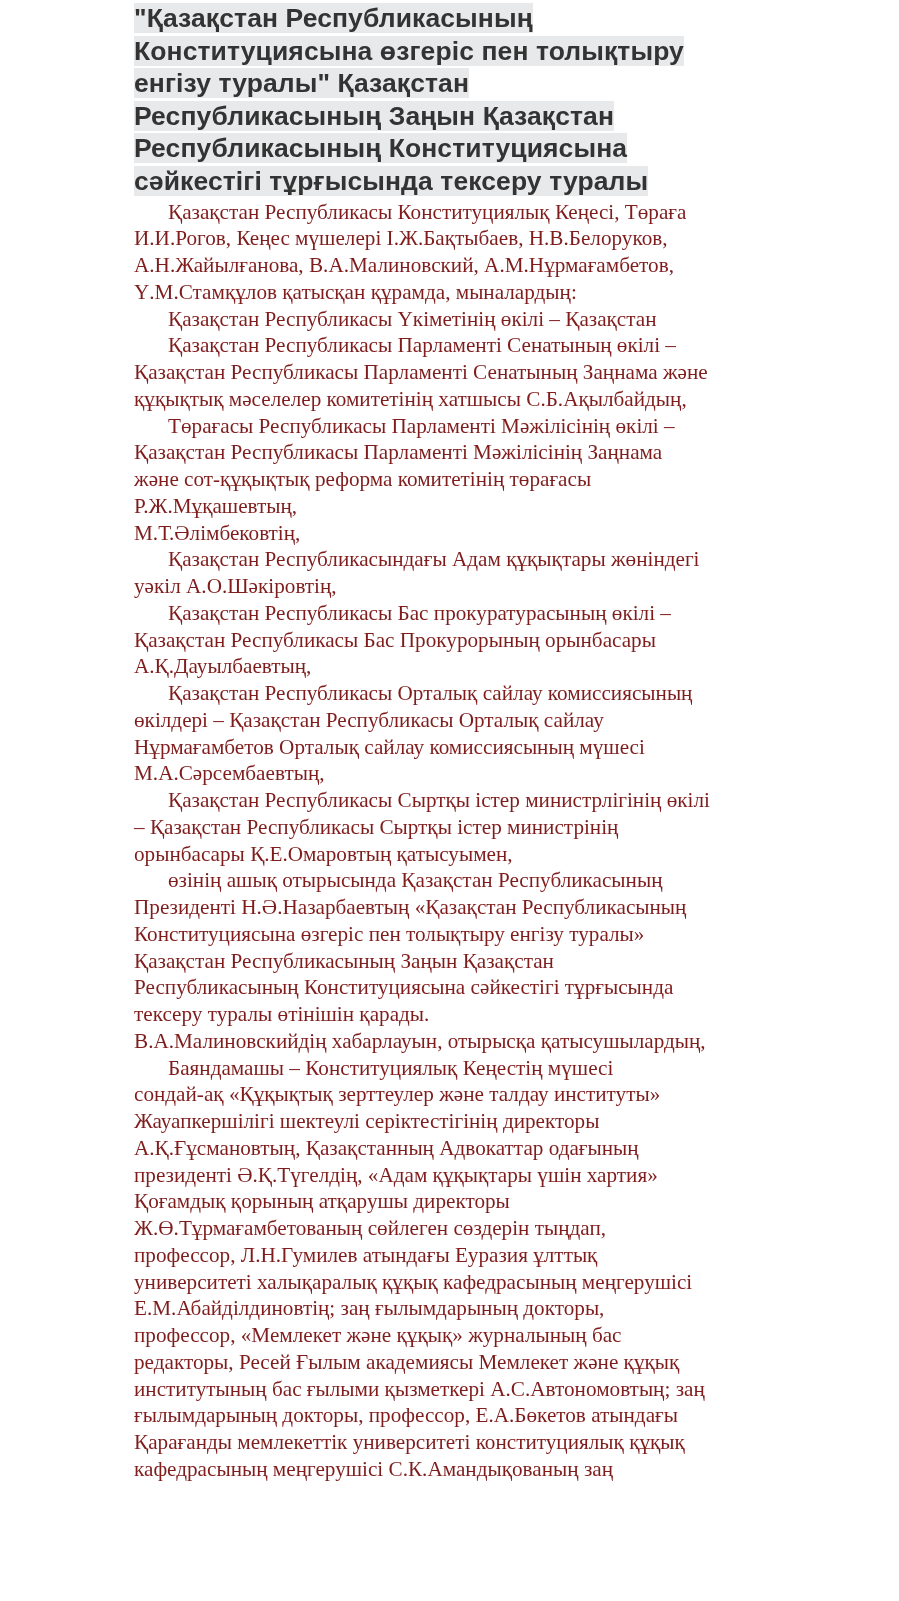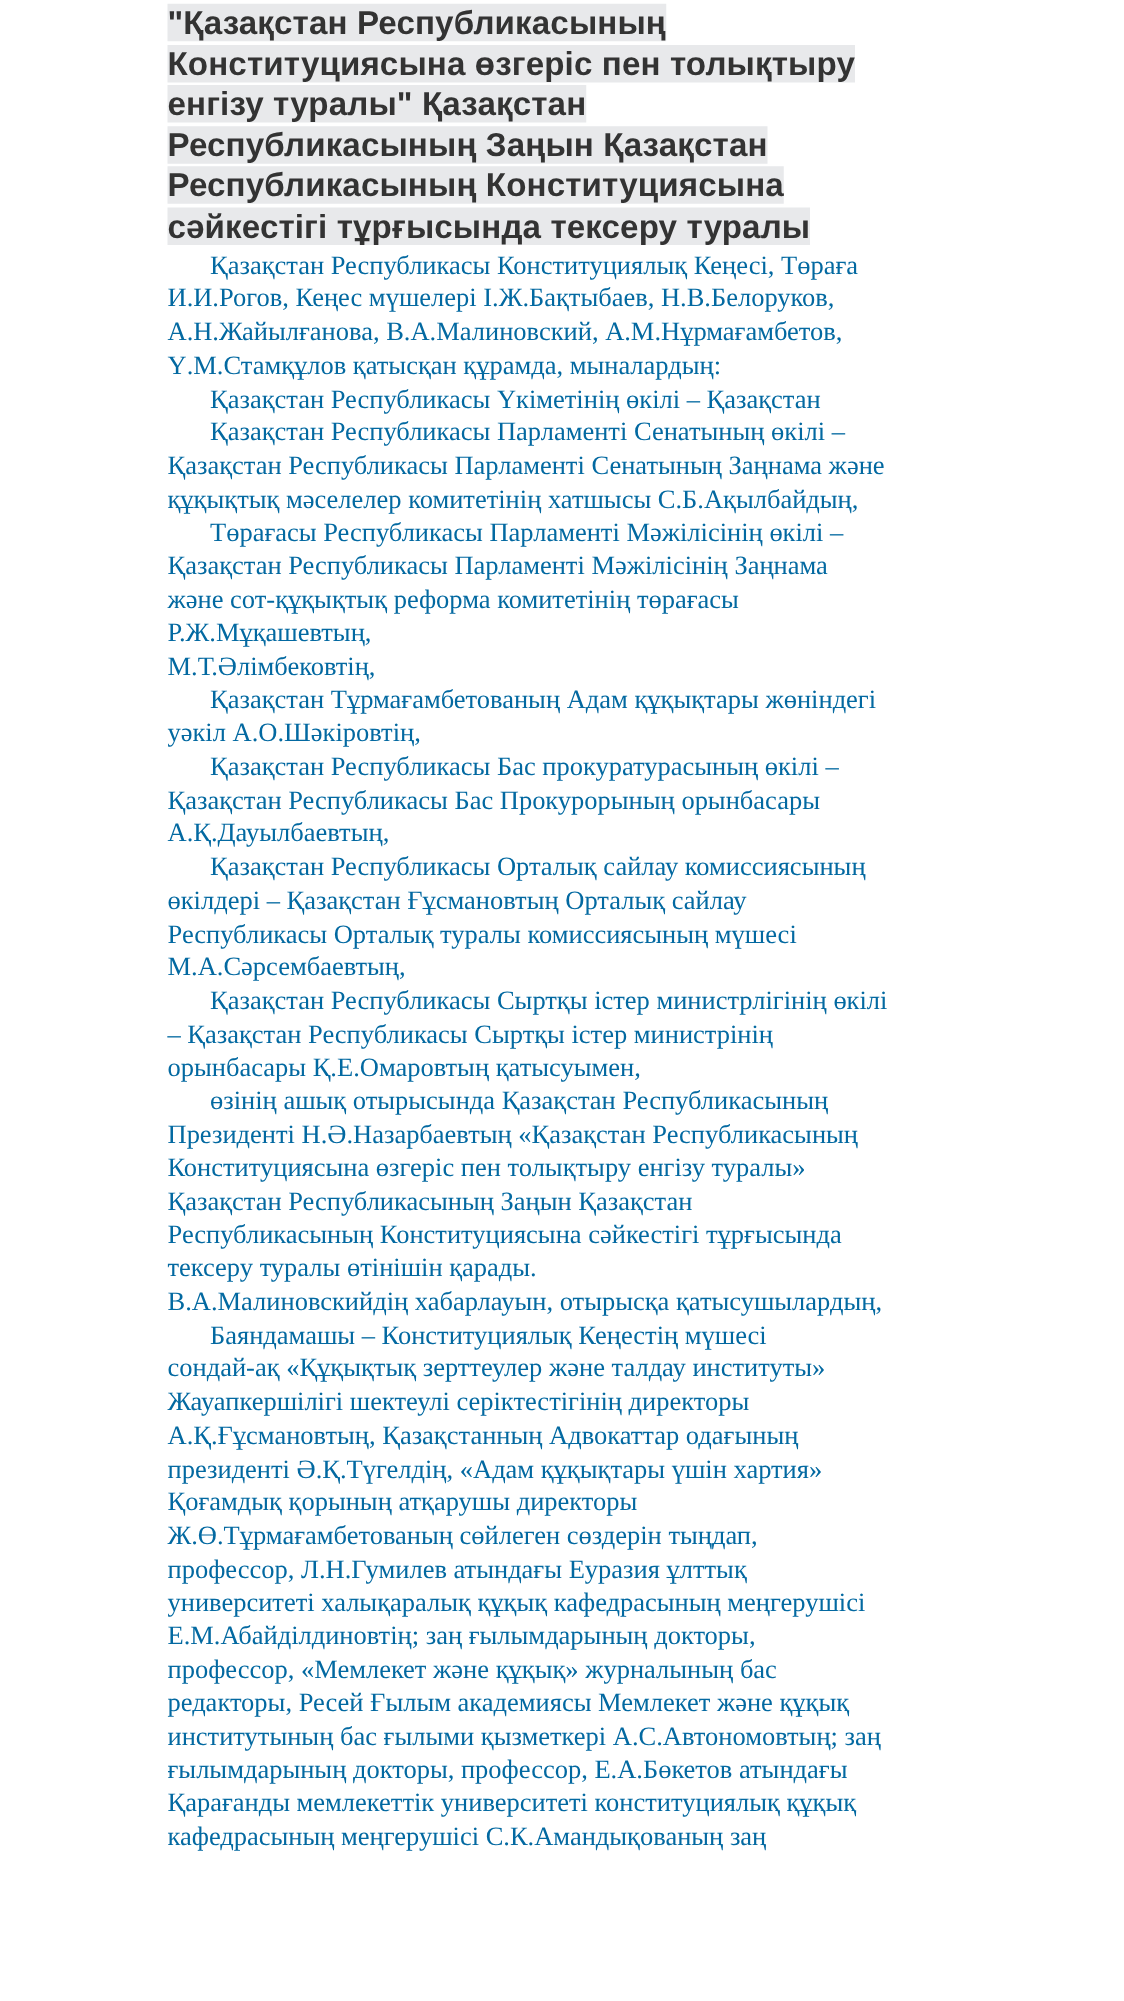--- a/index.html
+++ b/index.html
@@ -35,21 +35,21 @@
     -webkit-box-decoration-break: clone;
   }
   .title .row {
     display: block;
   }
   .body {
     margin-top: 1px;
     font-family: "Liberation Serif", "DejaVu Serif", serif;
     font-size: 21.2px;
     line-height: 26.75px;
-    color: #0369a1;
+    color: #7f1d1d;
   }
   .body .line {
     display: block;
     white-space: nowrap;
   }
   .body .line.indent {
     padding-left: 34px;
   }
 </style>
 </head>
@@ -72,28 +72,28 @@
       <span class="line">Ү.М.Стамқұлов қатысқан құрамда, мыналардың:</span>
       <span class="line indent">Қазақстан Республикасы Үкіметінің өкілі – Қазақстан</span>
       <span class="line indent">Қазақстан Республикасы Парламенті Сенатының өкілі –</span>
       <span class="line">Қазақстан Республикасы Парламенті Сенатының Заңнама және</span>
       <span class="line">құқықтық мәселелер комитетінің хатшысы С.Б.Ақылбайдың,</span>
       <span class="line indent">Төрағасы Республикасы Парламенті Мәжілісінің өкілі –</span>
       <span class="line">Қазақстан Республикасы Парламенті Мәжілісінің Заңнама</span>
       <span class="line">және сот-құқықтық реформа комитетінің төрағасы</span>
       <span class="line">Р.Ж.Мұқашевтың,</span>
       <span class="line">М.Т.Әлімбековтің,</span>
-      <span class="line indent">Қазақстан Тұрмағамбетованың Адам құқықтары жөніндегі</span>
+      <span class="line indent">Қазақстан Республикасындағы Адам құқықтары жөніндегі</span>
       <span class="line">уәкіл А.О.Шәкіровтің,</span>
       <span class="line indent">Қазақстан Республикасы Бас прокуратурасының өкілі –</span>
       <span class="line">Қазақстан Республикасы Бас Прокурорының орынбасары</span>
       <span class="line">А.Қ.Дауылбаевтың,</span>
       <span class="line indent">Қазақстан Республикасы Орталық сайлау комиссиясының</span>
-      <span class="line">өкілдері – Қазақстан Ғұсмановтың Орталық сайлау</span>
-      <span class="line">Республикасы Орталық туралы комиссиясының мүшесі</span>
+      <span class="line">өкілдері – Қазақстан Республикасы Орталық сайлау</span>
+      <span class="line">Нұрмағамбетов Орталық сайлау комиссиясының мүшесі</span>
       <span class="line">М.А.Сәрсембаевтың,</span>
       <span class="line indent">Қазақстан Республикасы Сыртқы істер министрлігінің өкілі</span>
       <span class="line">– Қазақстан Республикасы Сыртқы істер министрінің</span>
       <span class="line">орынбасары Қ.Е.Омаровтың қатысуымен,</span>
       <span class="line indent">өзінің ашық отырысында Қазақстан Республикасының</span>
       <span class="line">Президенті Н.Ә.Назарбаевтың «Қазақстан Республикасының</span>
       <span class="line">Конституциясына өзгеріс пен толықтыру енгізу туралы»</span>
       <span class="line">Қазақстан Республикасының Заңын Қазақстан</span>
       <span class="line">Республикасының Конституциясына сәйкестігі тұрғысында</span>
       <span class="line">тексеру туралы өтінішін қарады.</span>

